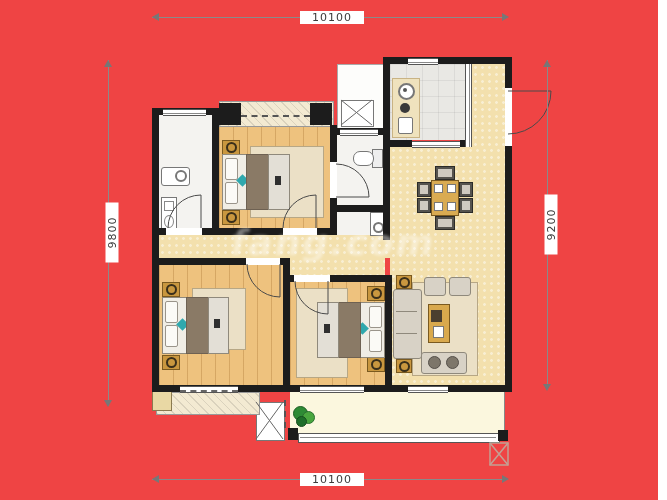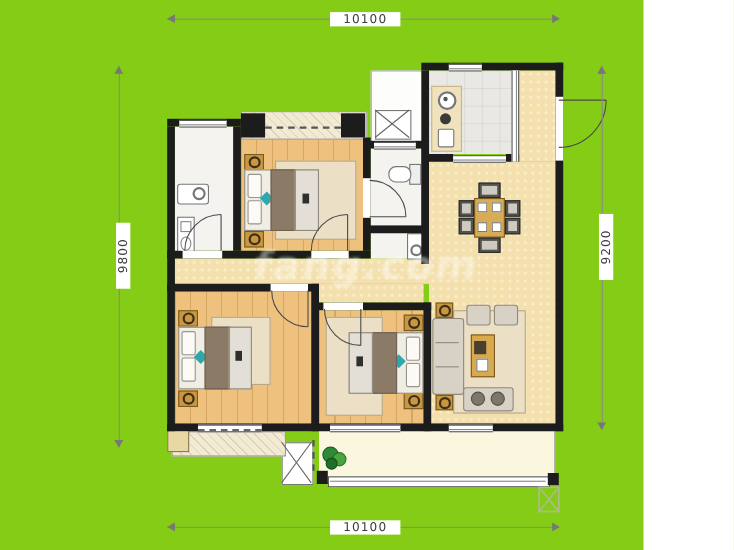--- a/index.html
+++ b/index.html
@@ -1,16 +1,16 @@
 <!DOCTYPE html>
 <html><head>
 <meta charset="utf-8">
 <style>
   html,body{margin:0;padding:0;background:#fff;}
-  #canvas{position:relative;width:585px;height:500px;background:#84cc16;overflow:hidden;
+  #canvas{position:relative;width:658px;height:500px;background:#ef4444;overflow:hidden;
           font-family:"DejaVu Sans",sans-serif;}
   .abs{position:absolute;}
   
   .wood{position:absolute;background-color:#eec27e;
         background-image:repeating-linear-gradient(90deg,rgba(150,95,30,.28) 0 1px,transparent 1px 14px);z-index:1;}
   .tan{position:absolute;background-color:#f3e0ad;
        background-image:radial-gradient(rgba(255,255,255,.45) 1px,transparent 1.7px);
        background-size:7px 7px;z-index:1;}
   .tile{position:absolute;background-color:#e9e8e4;
         background-image:linear-gradient(rgba(0,0,0,.06) 1px,transparent 1px),

